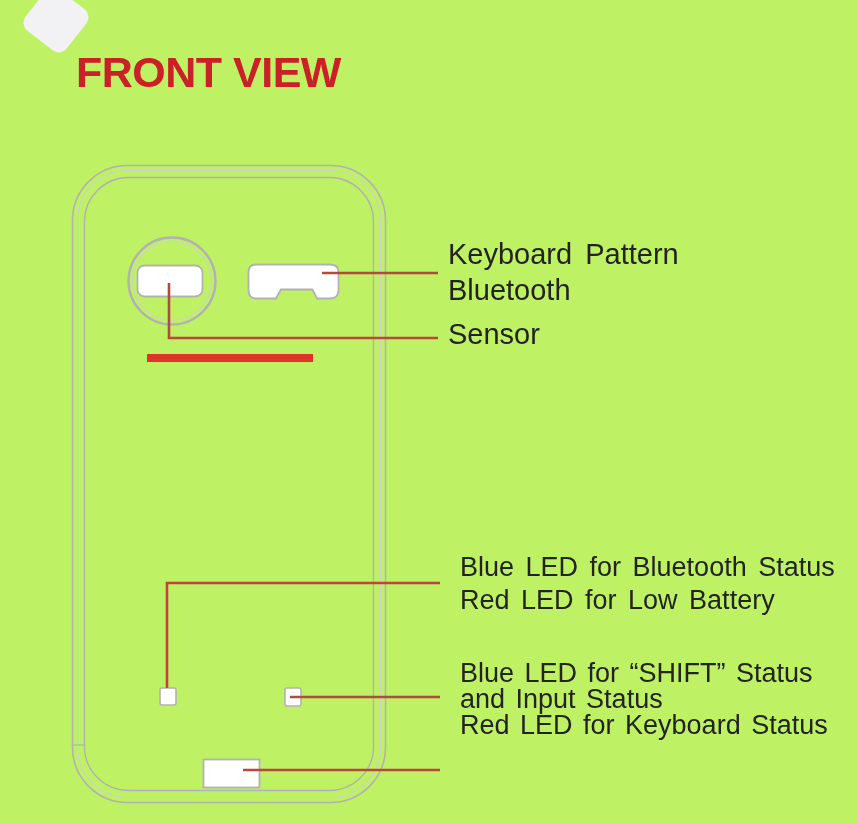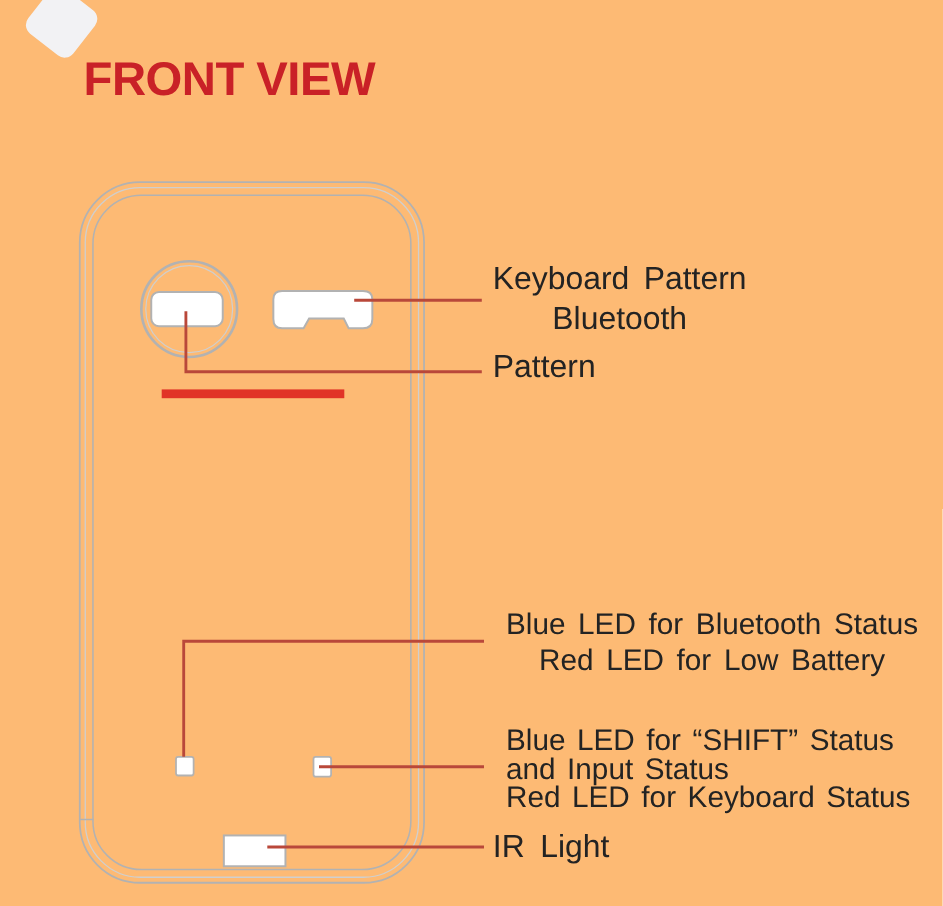--- a/index.html
+++ b/index.html
@@ -5,21 +5,21 @@
   html, body {
     margin: 0;
     padding: 0;
     background: #ffffff;
     font-family: "Liberation Sans", sans-serif;
   }
   .canvas {
     position: relative;
     width: 857px;
     height: 824px;
-    background: #fdba74;
+    background: #bef264;
     overflow: hidden;
   }
   .watermark {
     position: absolute;
     left: 30px;
     top: -6px;
     width: 52px;
     height: 52px;
     background: #f2f2f4;
     border-radius: 10px;
@@ -79,21 +79,21 @@
   }
   .device-name-2 {
     font-size: 25px;
     line-height: 26px;
   }
   .callout {
     position: absolute;
     color: var(--text-dark, #232323);
     white-space: nowrap;
   }
-  .callout .ln { display: block; text-align: center; }
+  .callout .ln { display: block; }
   .co-projector {
     left: 448px;
     top: 236px;
     font-size: 29px;
     line-height: 36px;
     word-spacing: 5px;
   }
   .co-sensor {
     left: 448px;
     top: 316px;
@@ -164,31 +164,28 @@
     <path d="M243,770 H440" class="leader"></path>
   </svg>
 
 
   <div class="callout co-projector">
     <span class="ln">Keyboard Pattern</span>
     <span class="ln">Bluetooth</span>
   </div>
 
   <div class="callout co-sensor">
-    <span class="ln">Pattern</span>
+    <span class="ln">Sensor</span>
   </div>
 
   <div class="callout co-led-left">
     <span class="ln">Blue LED for Bluetooth Status</span>
     <span class="ln">Red LED for Low Battery</span>
   </div>
 
   <div class="callout co-led-right">
     <span class="ln">Blue LED for “SHIFT” Status</span>
     <span class="ln ln-right">and Input Status</span>
     <span class="ln">Red LED for Keyboard Status</span>
   </div>
 
-  <div class="callout co-ir">
-    <span class="ln">IR Light</span>
-  </div>
 
 </div>
 
 </body></html>

